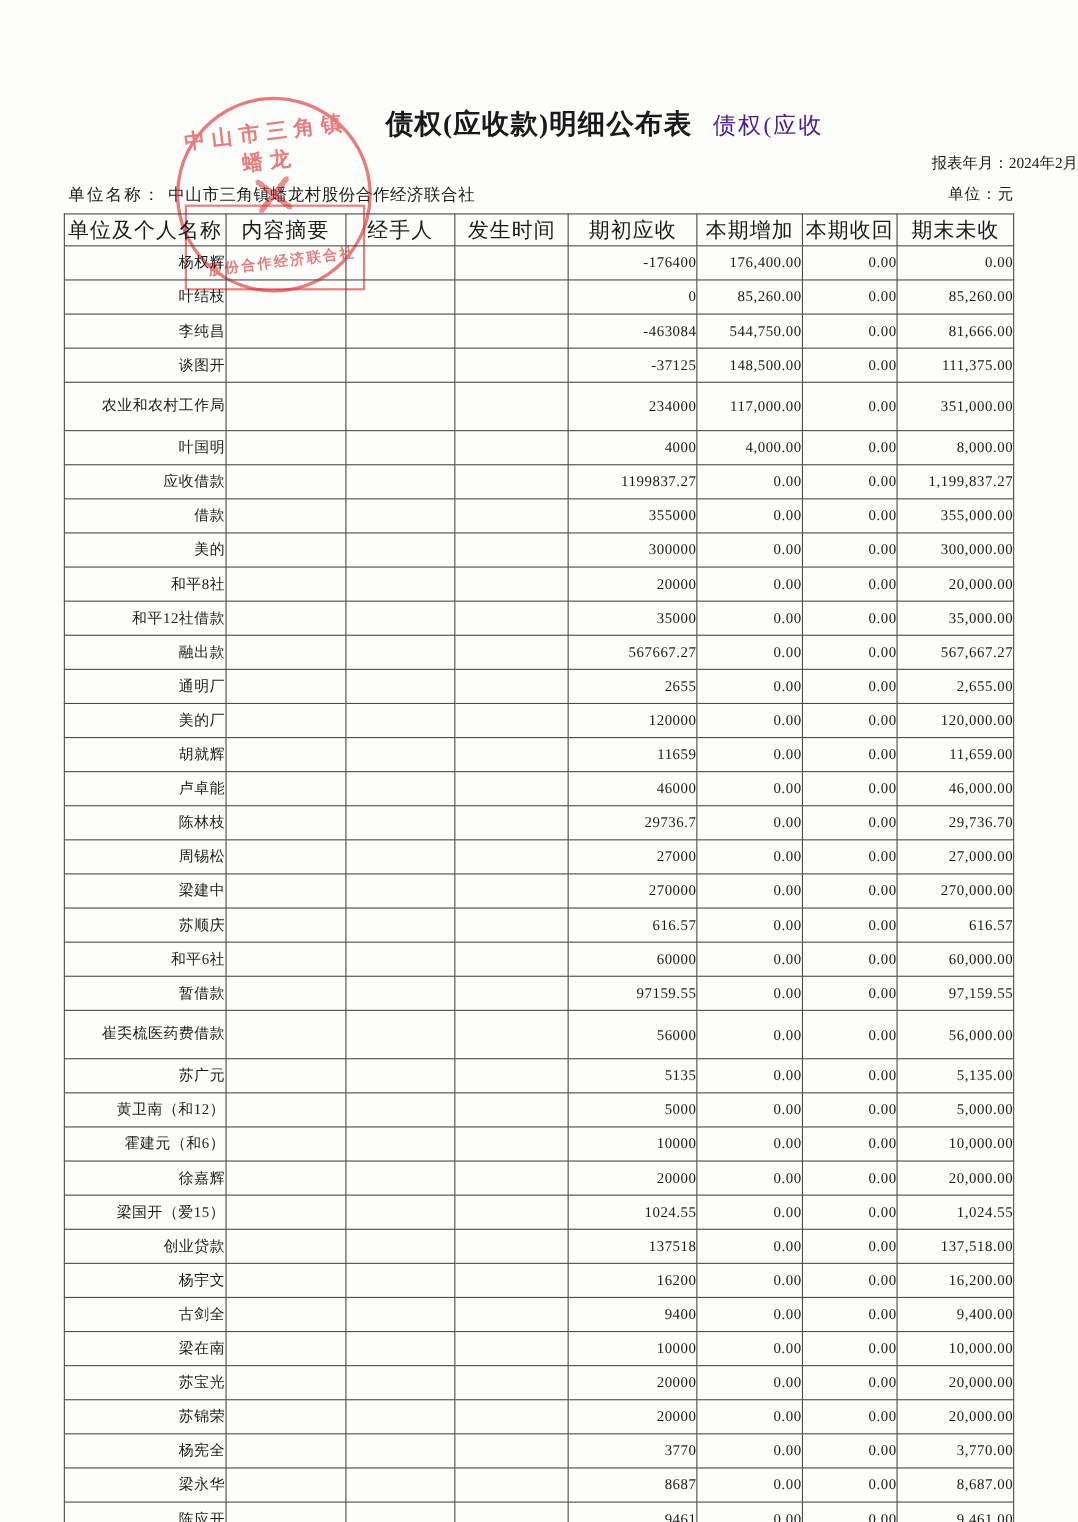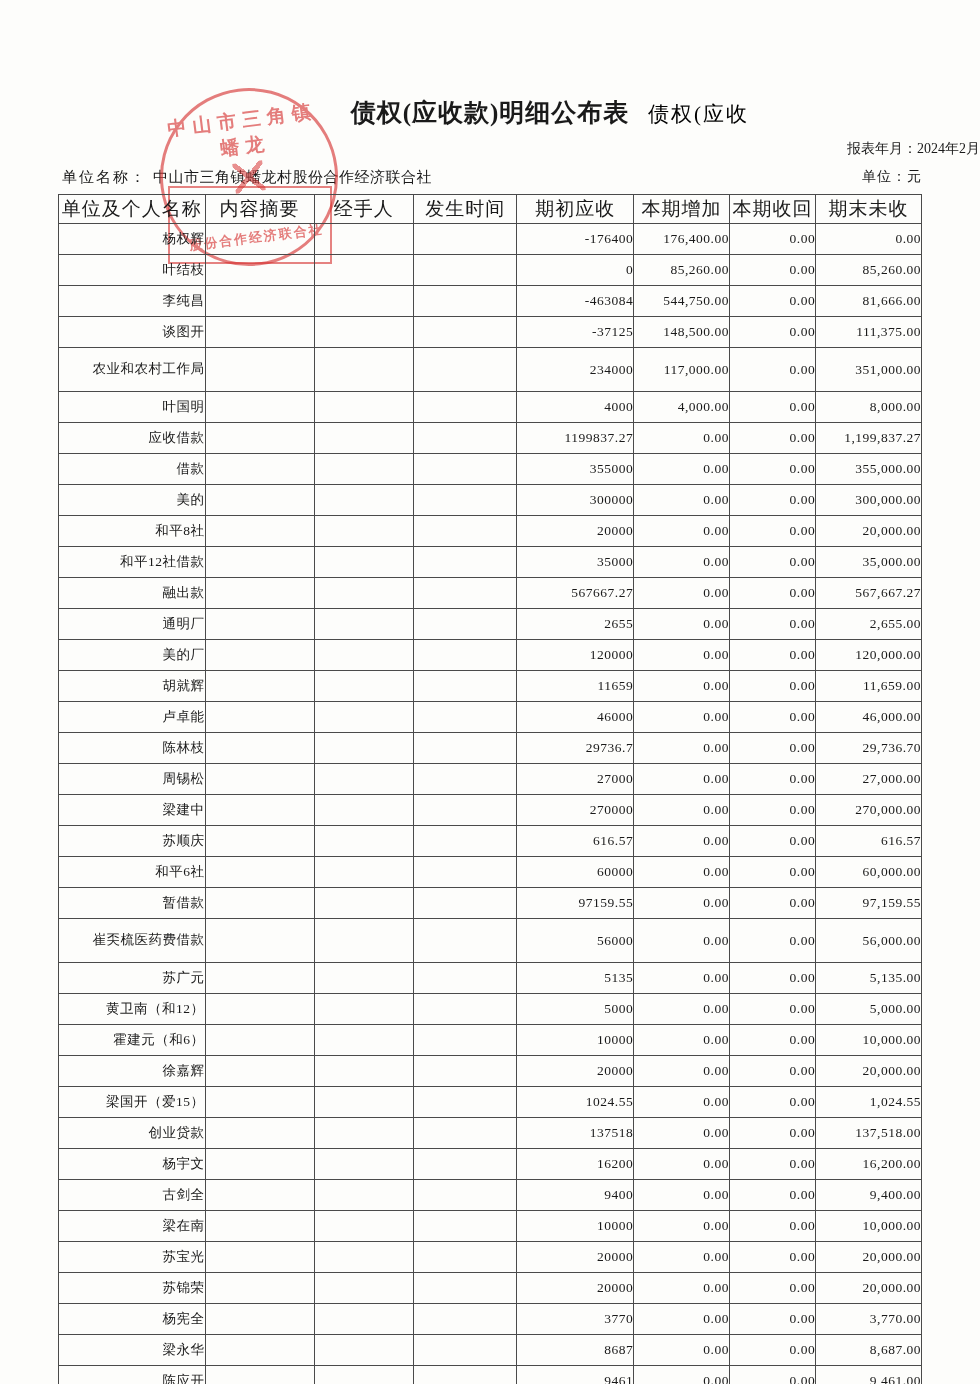--- a/index.html
+++ b/index.html
@@ -32,21 +32,21 @@
     font-size: 25px;
     font-weight: bold;
     letter-spacing: 1px;
     font-family: "Liberation Serif", serif;
   }
   .ghost-title {
     position: absolute;
     top: 100px;
     left: 648px;
     font-size: 21px;
-    color: #000000;
+    color: #4c1d95;
     letter-spacing: 2px;
     font-family: "Liberation Serif", serif;
   }
   .subtitle {
     position: absolute;
     top: 140px;
     left: 0;
     width: 980px;
     text-align: right;
     font-size: 14px;

